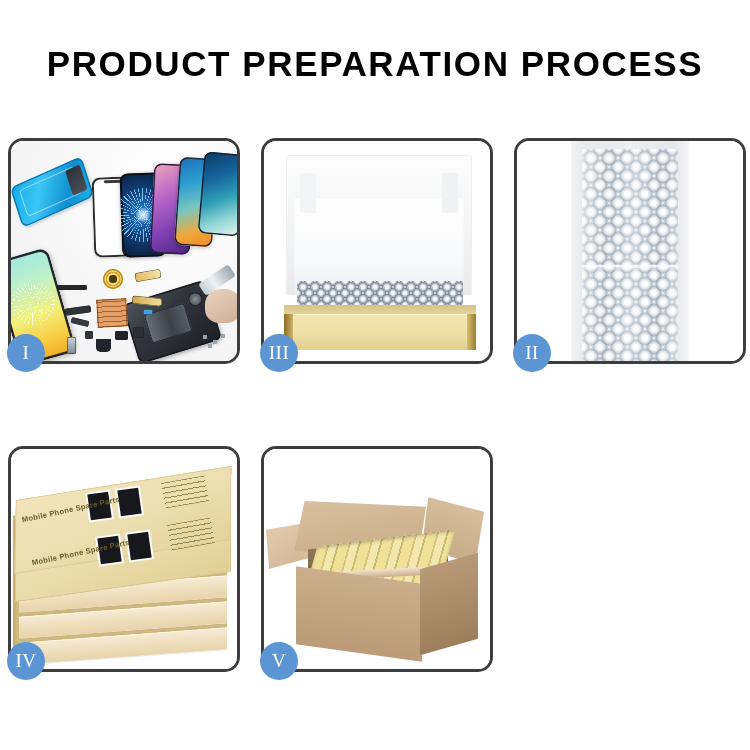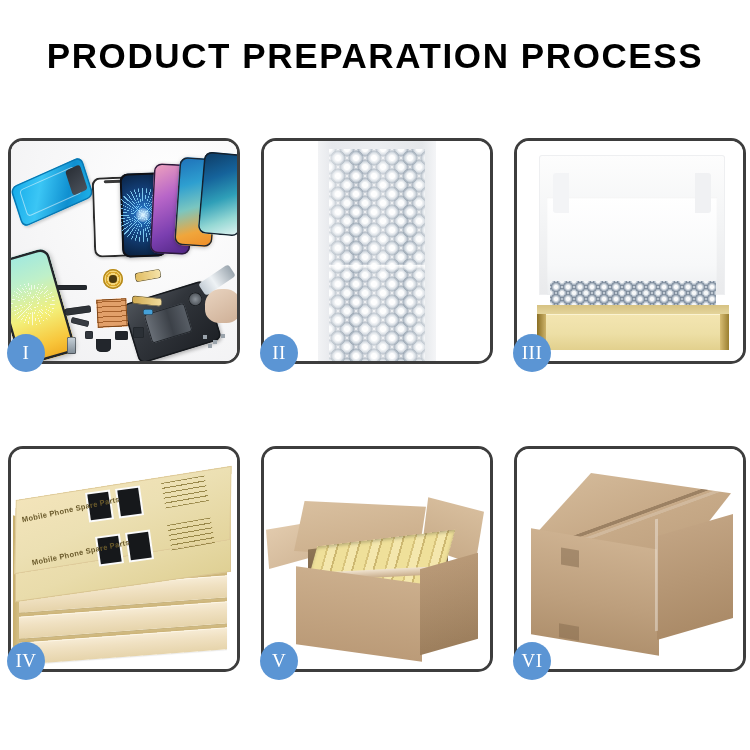--- a/index.html
+++ b/index.html
@@ -13,21 +13,21 @@
   }
 
   .page {
     position: relative;
     width: 750px;
     height: 750px;
     background: #ffffff;
   }
 
   
-  .header { position: absolute; left: 0; top: 0; width: 750px; text-align: center; }
+  .header { position: absolute; left: 0; top: 8px; width: 750px; text-align: center; }
 
   .title {
     font-size: 35px;
     font-weight: bold;
     color: #000000;
     letter-spacing: 1.6px;
     line-height: 1;
     margin-top: 38px;
     white-space: nowrap;
     font-family: "Liberation Sans", sans-serif;
@@ -534,41 +534,41 @@
         <div class="part tiny1"></div>
         <div class="part tiny2"></div>
         <div class="tool"></div>
         <div class="hand"></div>
         <div class="screws"></div>
       </div>
       <div class="badge">I</div>
     </div>
 
     <div class="panel">
-      <div class="panel-inner p2">
-        <div class="bw-wrap">
-          <div class="bw-bubbles"></div>
-          <div class="bw-sheen"></div>
-          <div class="bw-seam"></div>
-        </div>
-      </div>
-      <div class="badge">II</div>
-    </div>
-
-    <div class="panel">
       <div class="panel-inner p3">
         <div class="b3-lid">
           <div class="b3-lid-tabL"></div>
           <div class="b3-lid-tabR"></div>
         </div>
         <div class="b3-fill"></div>
         <div class="b3-side"></div>
         <div class="b3-front"></div>
       </div>
       <div class="badge">III</div>
+    </div>
+
+    <div class="panel">
+      <div class="panel-inner p2">
+        <div class="bw-wrap">
+          <div class="bw-bubbles"></div>
+          <div class="bw-sheen"></div>
+          <div class="bw-seam"></div>
+        </div>
+      </div>
+      <div class="badge">II</div>
     </div>
 
     <div class="panel">
       <div class="panel-inner p4">
         <div class="stack">
           <div class="stack-left"></div>
 
           <div class="slab-edge e1"></div>
           <div class="slab s1"></div>
           <div class="slab-edge e2"></div>
@@ -602,27 +602,15 @@
         <div class="v-flapR"></div>
         <div class="v-inner"></div>
         <div class="v-contents"></div>
         <div class="v-rim"></div>
         <div class="v-front"></div>
         <div class="v-side"></div>
       </div>
       <div class="badge">V</div>
     </div>
 
-    <div class="panel">
-      <div class="panel-inner p6">
-        <div class="c-top"></div>
-        <div class="c-tape"></div>
-        <div class="c-front"></div>
-        <div class="c-side"></div>
-        <div class="c-edge"></div>
-        <div class="c-seamF"></div>
-        <div class="c-seamB"></div>
-      </div>
-      <div class="badge">VI</div>
-    </div>
 
   </div>
 </div>
 
 </body></html>

